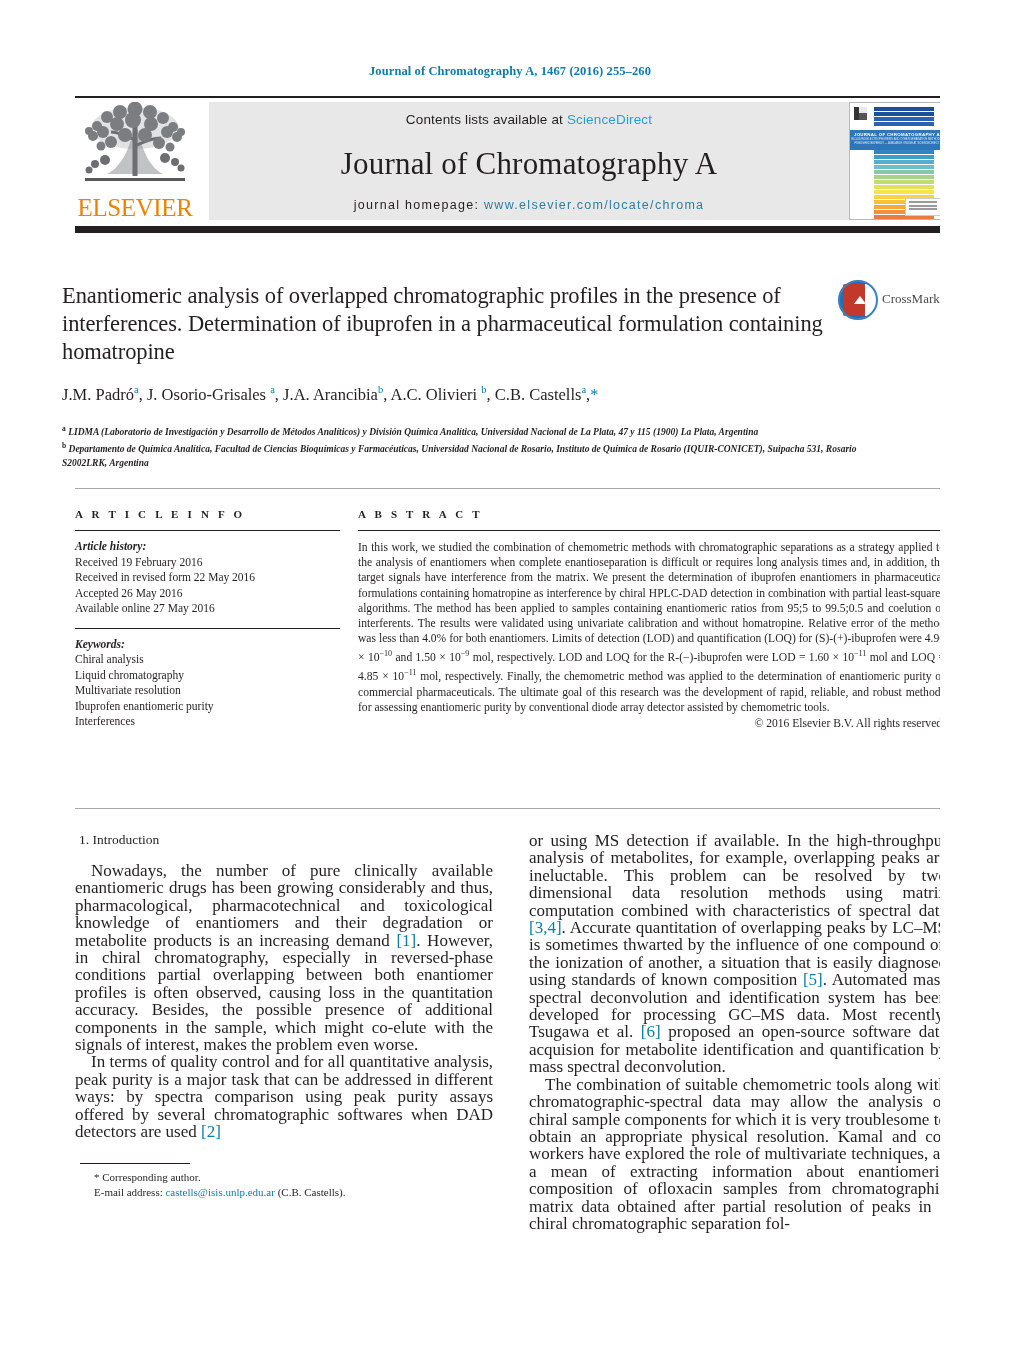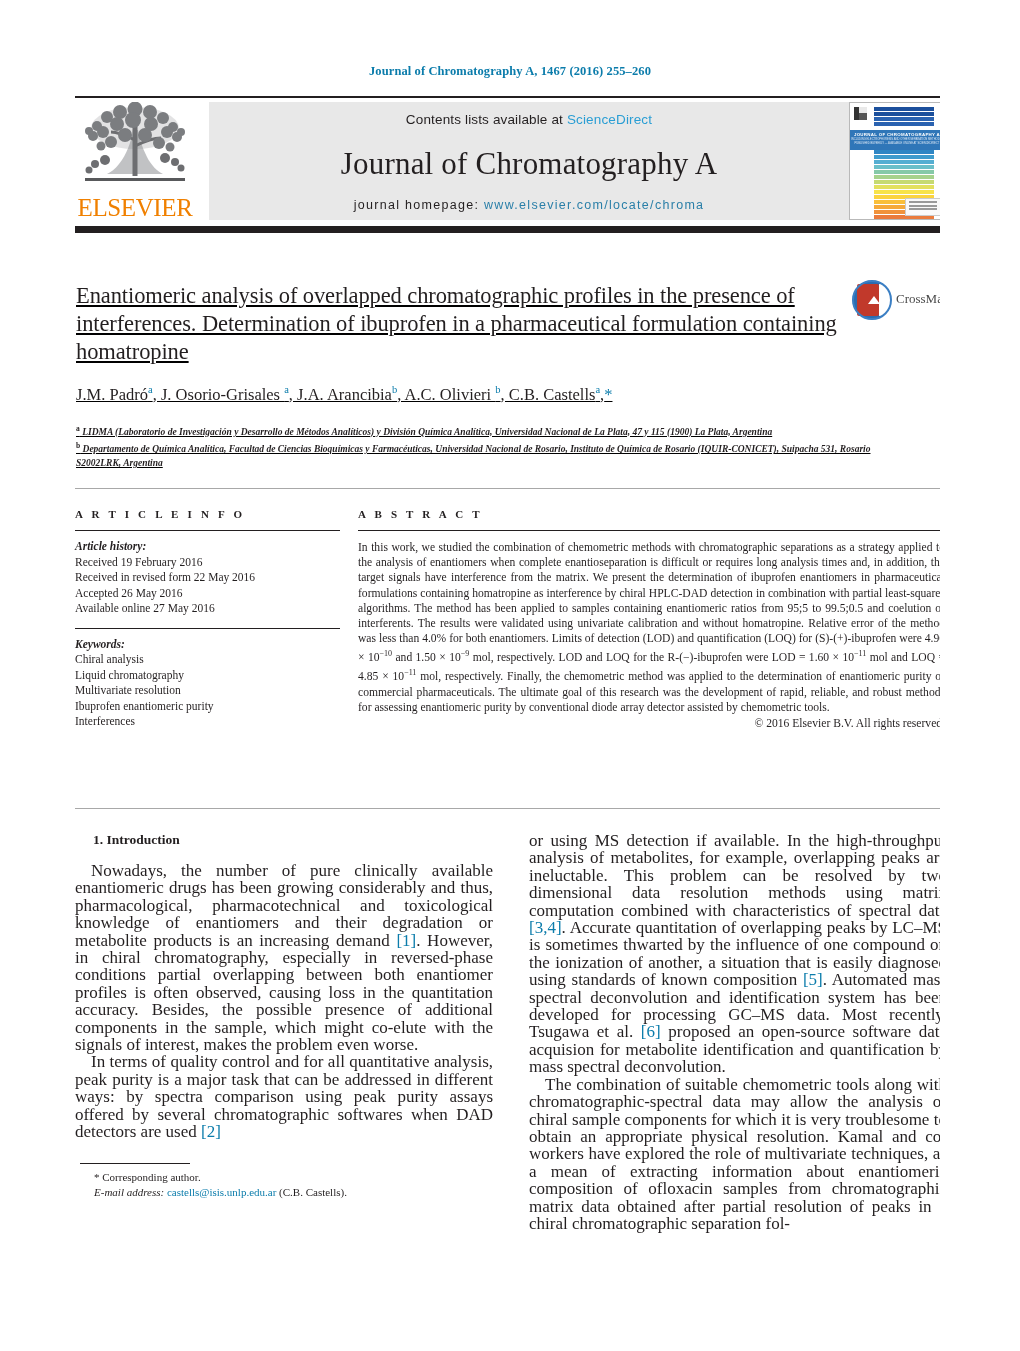--- a/index.html
+++ b/index.html
@@ -89,21 +89,21 @@
   }
   .cv-logo {
     position:absolute; right:3px; bottom:3px; width:34px; height:16px;
     border:0.5px solid #ccc; background:#fafafa;
   }
   .cv-logo div { height:2px; margin:1.8px 3px; background:#9a9a9a; }
 
   .rule-bottom { height:7px; background:#231f20; width:870px; margin-top:2px; }
 
   
-  .titleblock { position:absolute; top:282px; left:76px; width:870px;text-decoration:underline; }
+  .titleblock { position:absolute; top:282px; left:62px; width:870px; }
   h1.article-title {
     margin:0; width:770px;
     font-family:"Liberation Serif", serif;
     font-weight:normal; font-size:22.5px; line-height:28px;
     color:#231f20; letter-spacing:-0.1px;
   }
   .crossmark {
     position:absolute; right:-2px; top:-2px;
     width:96px; height:42px;
   }
@@ -170,43 +170,43 @@
 
   .rule-thin-full2 {
     position:absolute; left:75px; top:808px; width:870px; height:1px; background:#a8a8a8;
   }
 
   
   .bodycols { position:absolute; left:75px; top:832px; width:872px; height:370px; }
   .col { width:418px; float:left; }
   .col.right { margin-left:36px; }
   h2.sechead {
-    margin:0 0 14px 18px;
-    font-family:"Liberation Serif", serif;
-    font-weight:bold; font-size:13.5px; color:#231f20;
+    margin:0 0 14px 4px;
+    font-family:"Liberation Serif", serif;
+    font-weight:normal; font-size:13.5px; color:#231f20;
   }
   p.body {
     margin:0;
     font-family:"Liberation Serif", serif;
     font-size:17px; line-height:17.4px; color:#231f20;
     text-align:justify;
     text-indent:16px;
   }
   p.body.first { text-indent:16px; }
   p.body.cont { text-indent:0; }
   .ref { color:#0b7cab; }
 
   
   .footsep { position:absolute; left:80px; top:1163px; width:110px; height:1px; background:#231f20; }
   .footnotes { position:absolute; left:80px; top:1170px; width:430px; }
   .fn {
     font-family:"Liberation Serif", serif;
     font-size:11px; line-height:14.5px; color:#231f20;
   }
-  .fn .ital { font-style:italic; }
+  .fn .ital { }
   .fn a, .mail { color:#0b7cab; }
   .fn-indent { padding-left:14px; }
 
   .doiblock { position:absolute; left:75px; top:1248px; width:500px; }
   .doi {
     font-family:"Liberation Serif", serif;
     font-size:12.4px; color:#0b7cab; line-height:16px;
   }
   .issn {
     font-family:"Liberation Serif", serif;

